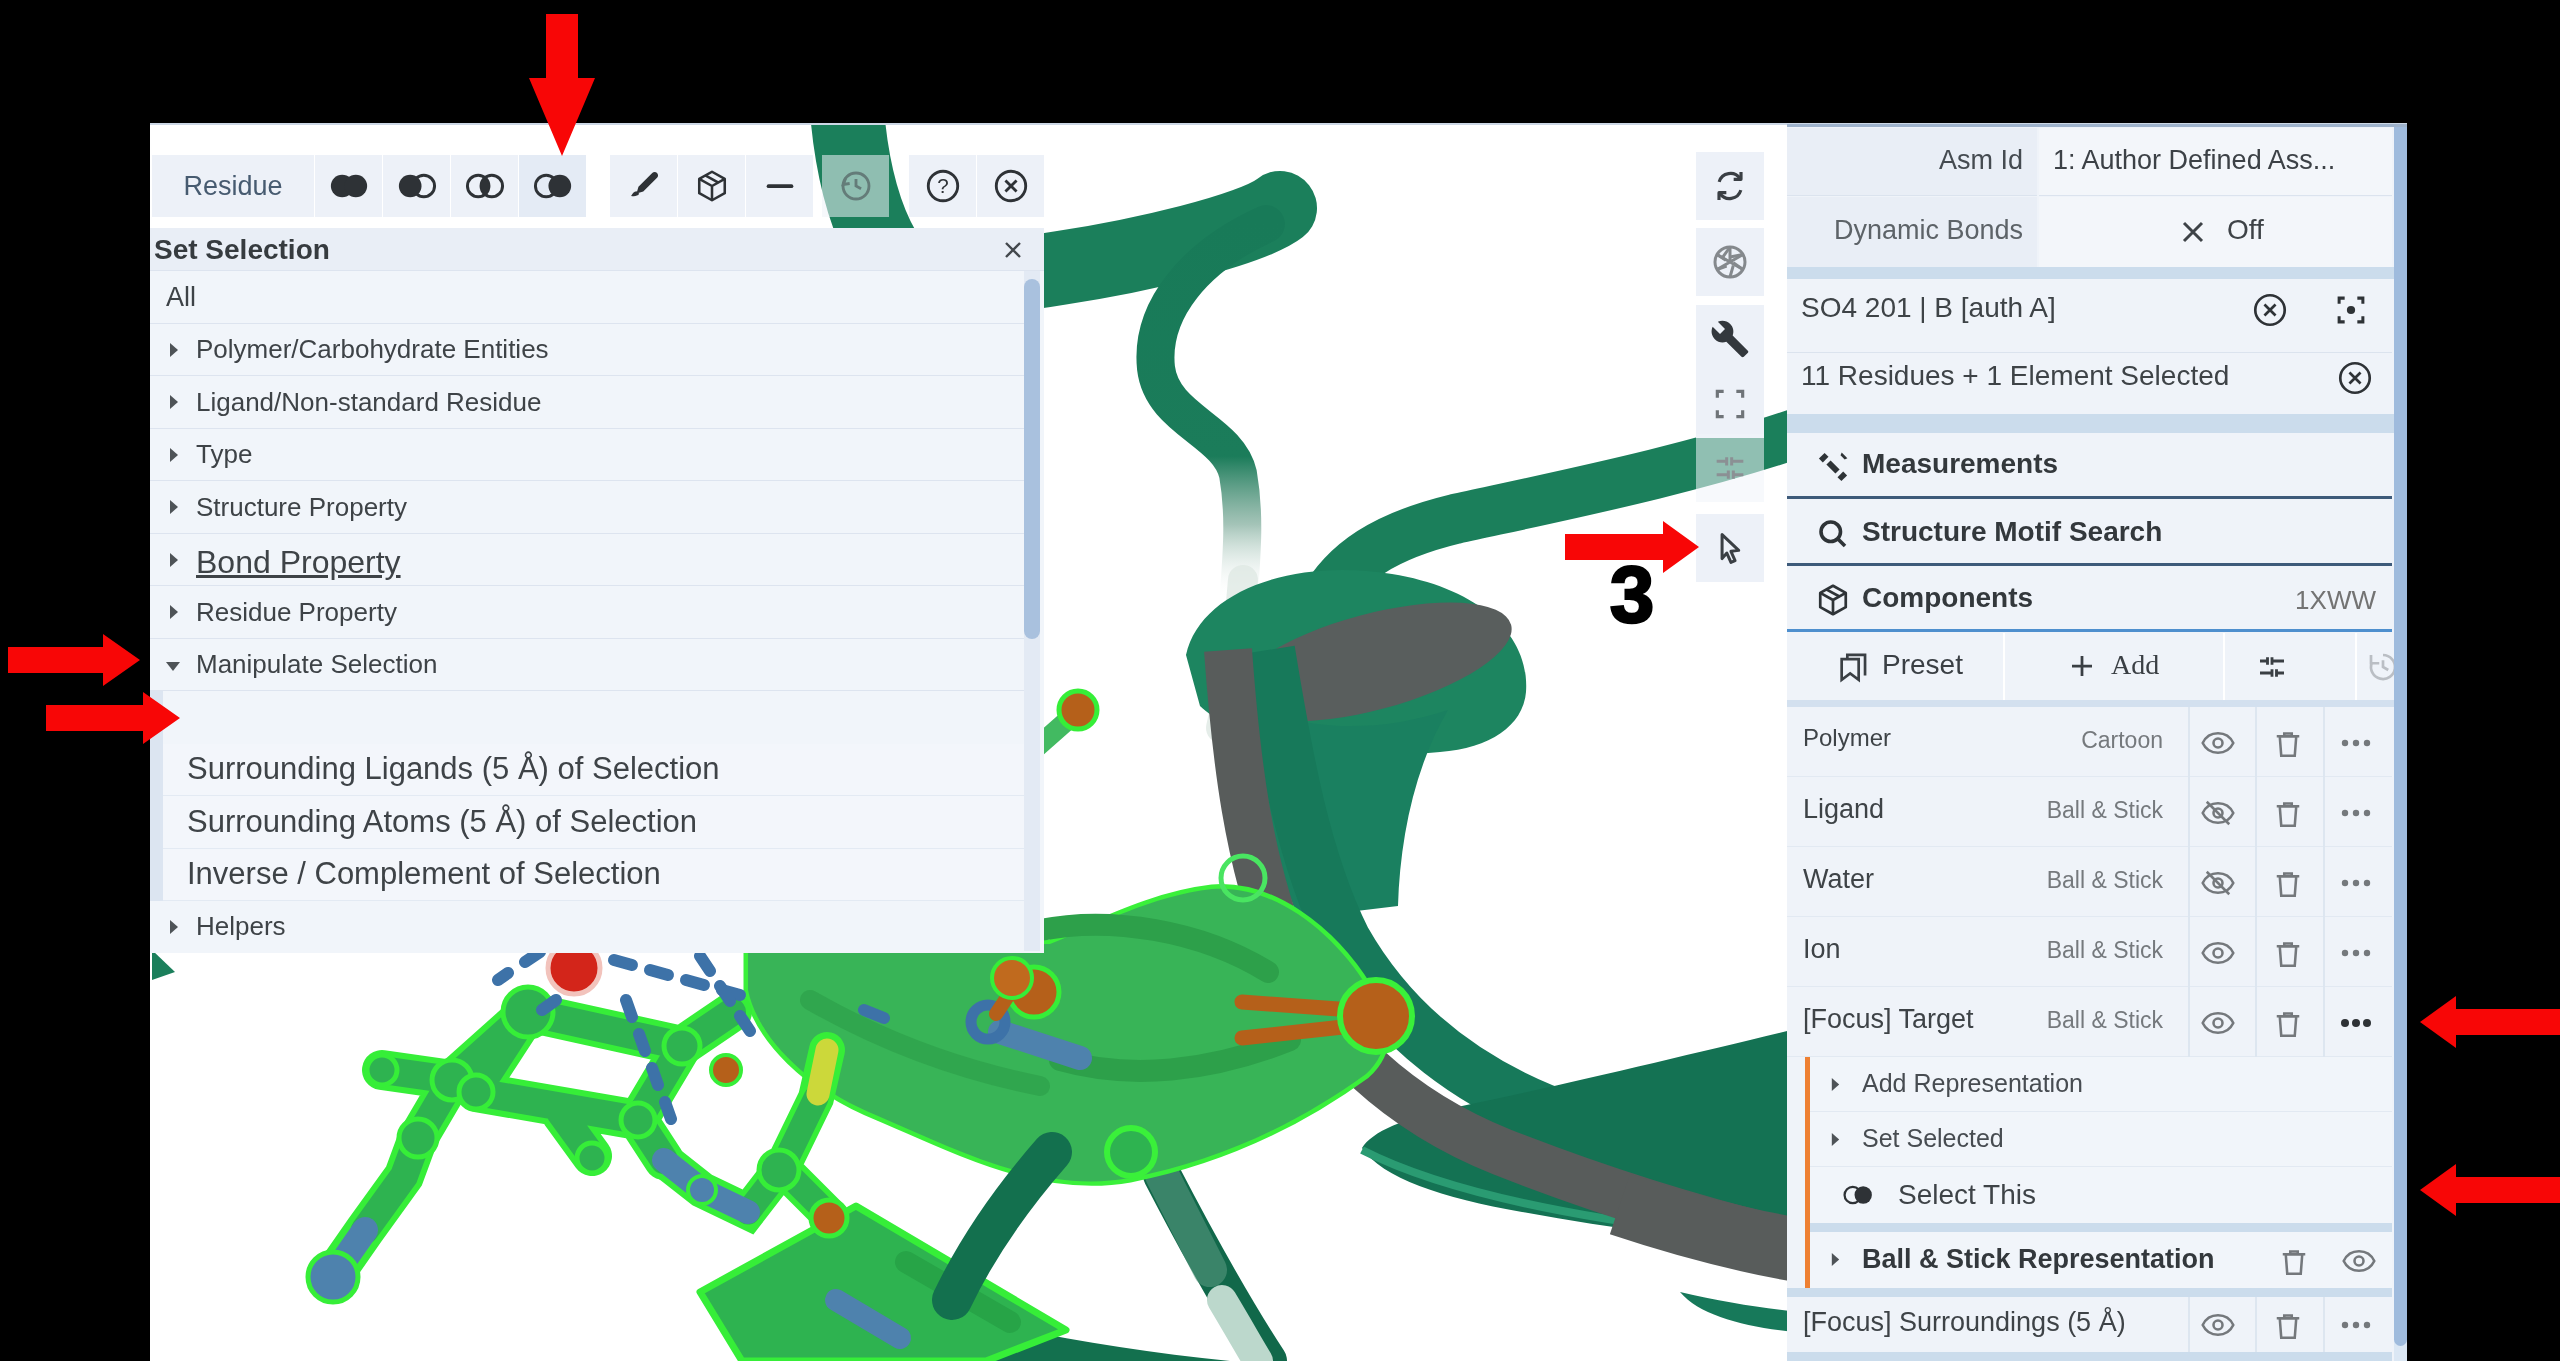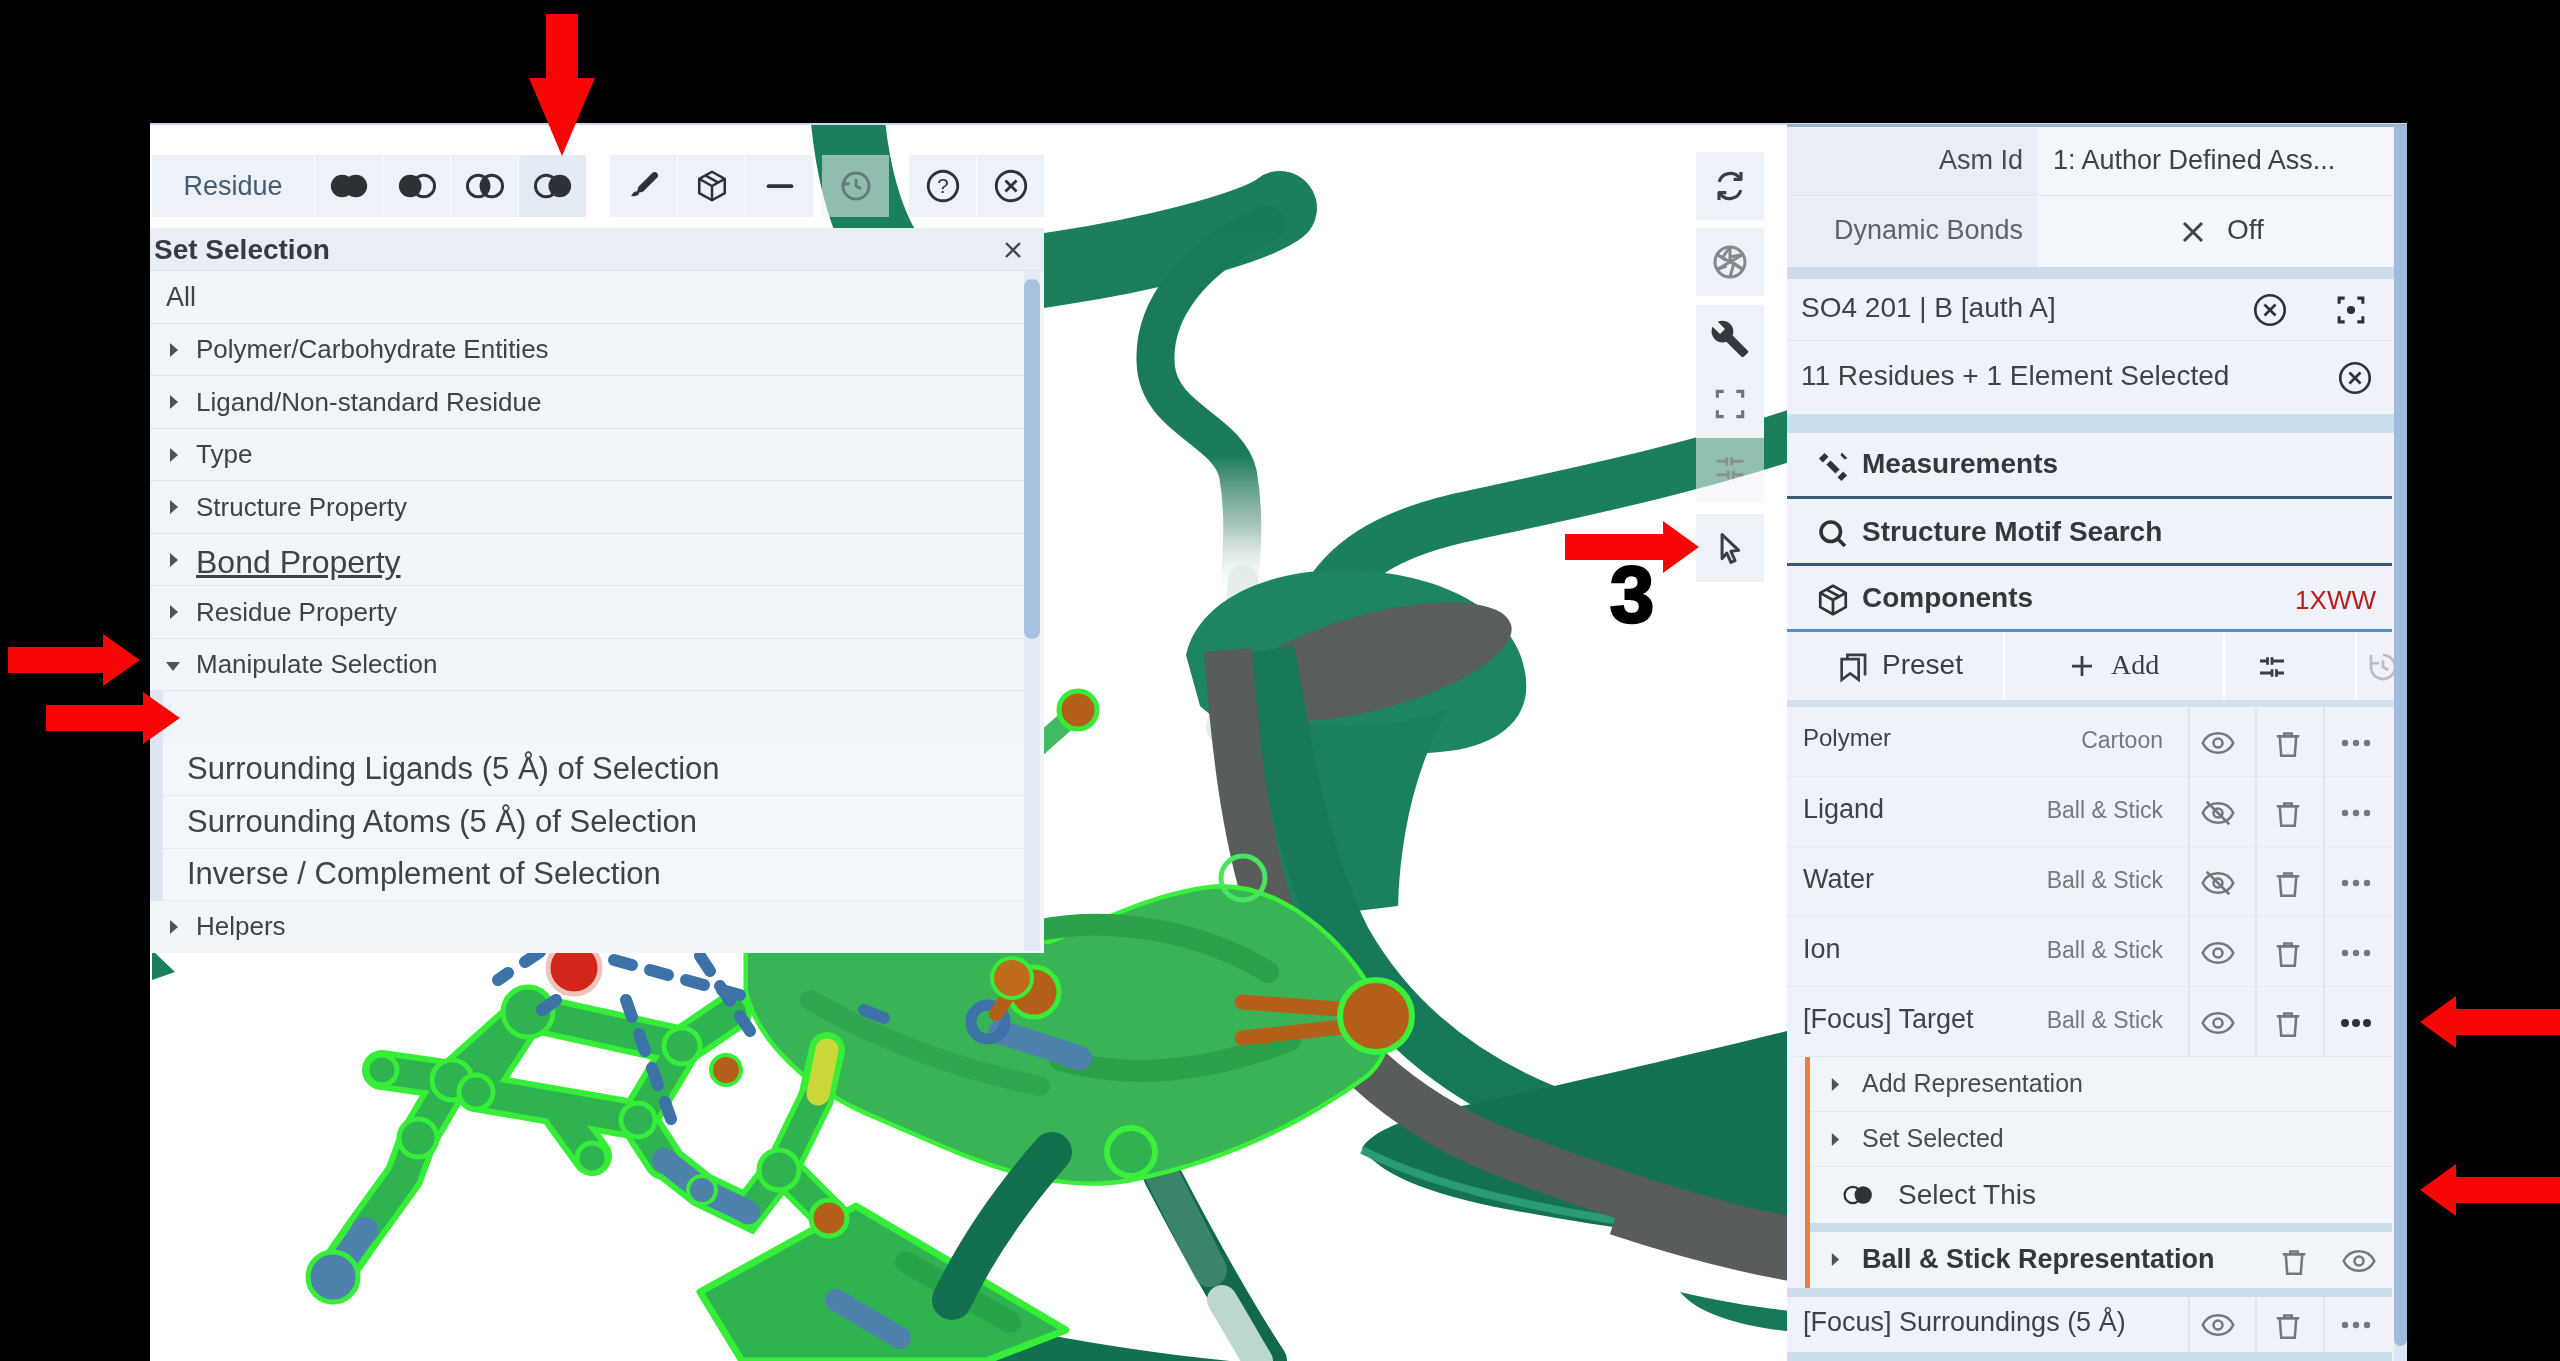--- a/index.html
+++ b/index.html
@@ -312,21 +312,21 @@
         <span class="txt" style="right:14px;top:18px;font-size:27px;color:#5d6368;position:absolute;">Dynamic Bonds</span>
       </div>
     <div class="abs" style="left:252px;top:73px;width:353px;height:70px;background:#f3f6fa;">
       <svg class="abs" style="left:140px;top:21px;" width="28" height="28" viewBox="0 0 28 28">
           <path d="M5 5 23 23 M23 5 5 23" stroke="#3e4347" stroke-width="3"></path>
         </svg>
       <span class="txt" style="left:188px;top:17px;font-size:28px;color:#3e4347;">Off</span>
     </div>
     <div class="abs" style="left:0;top:143px;width:620px;height:12px;background:#cbdcec;"></div>
 
-    <div class="abs" style="left:0;top:155px;width:605px;height:62px;border-bottom:1px solid #dbe3ee;">
+    <div class="abs" style="left:0;top:155px;width:605px;height:74px;border-bottom:1px solid #dbe3ee;">
       <span class="txt" style="left:14px;top:13px;font-size:28px;">SO4 201 | B [auth A]</span>
       <svg class="abs" style="left:464px;top:12px;" width="38" height="38" viewBox="0 0 24 24">
           <circle cx="12" cy="12" r="9.3" fill="none" stroke="#2e3236" stroke-width="1.7"></circle>
           <path d="M8.5 8.5 15.5 15.5 M15.5 8.5 8.5 15.5" stroke="#2e3236" stroke-width="1.7"></path>
         </svg>
       <svg class="abs" style="left:545px;top:12px;" width="38" height="38" viewBox="0 0 24 24" fill="none" stroke="#2e3236" stroke-width="1.9">
           <path d="M4.5 8V4.5H8 M16 4.5h3.5V8 M19.5 16v3.5H16 M8 19.5H4.5V16"></path>
           <circle cx="12" cy="12" r="2.6" fill="#2e3236" stroke="none"></circle>
         </svg>
     </div>
@@ -358,21 +358,21 @@
       <span class="txt" style="left:75px;top:14px;font-size:28px;font-weight:bold;color:#33383c;">Structure Motif Search</span>
     </div>
 
     <div class="abs" style="left:0;top:445px;width:605px;height:63px;border-bottom:3px solid #4e8fce;">
       <svg class="abs" style="left:28px;top:13px;" width="36" height="36" viewBox="0 0 24 24" fill="none" stroke="#2e3337" stroke-width="1.8" stroke-linejoin="round">
           <path d="M12 2.5 20.5 7.25 V 16.75 L 12 21.5 3.5 16.75 V 7.25 Z"></path>
           <path d="M3.5 7.25 12 12 20.5 7.25 M12 12 V 21.5"></path>
           <path d="M7.5 4.9 16.3 9.7"></path>
         </svg>
       <span class="txt" style="left:75px;top:13px;font-size:28px;font-weight:bold;color:#33383c;">Components</span>
-      <span class="txt" style="right:16px;top:16px;font-size:26px;color:#b91c1c;position:absolute;">1XWW</span>
+      <span class="txt" style="right:16px;top:16px;font-size:26px;color:#737373;position:absolute;">1XWW</span>
     </div>
 
     <div class="abs" style="left:0;top:509px;width:605px;height:67px;background:#fff;">
       <div class="abs" style="left:0;top:0;width:216px;height:67px;background:#eff3f9;">
         <svg class="abs" style="left:49px;top:17px;" width="34" height="34" viewBox="0 0 24 24" fill="none" stroke="#3a3f44" stroke-width="1.9">
             <path d="M8 6 V 3.5 H 20.5 V 18"></path>
             <path d="M4 6.5 H 16 V 21 L 10 16.5 4 21 Z"></path>
           </svg>
       <span class="txt" style="left:95px;top:16px;font-size:28px;color:#3a3f44;">Preset</span>
       </div>

